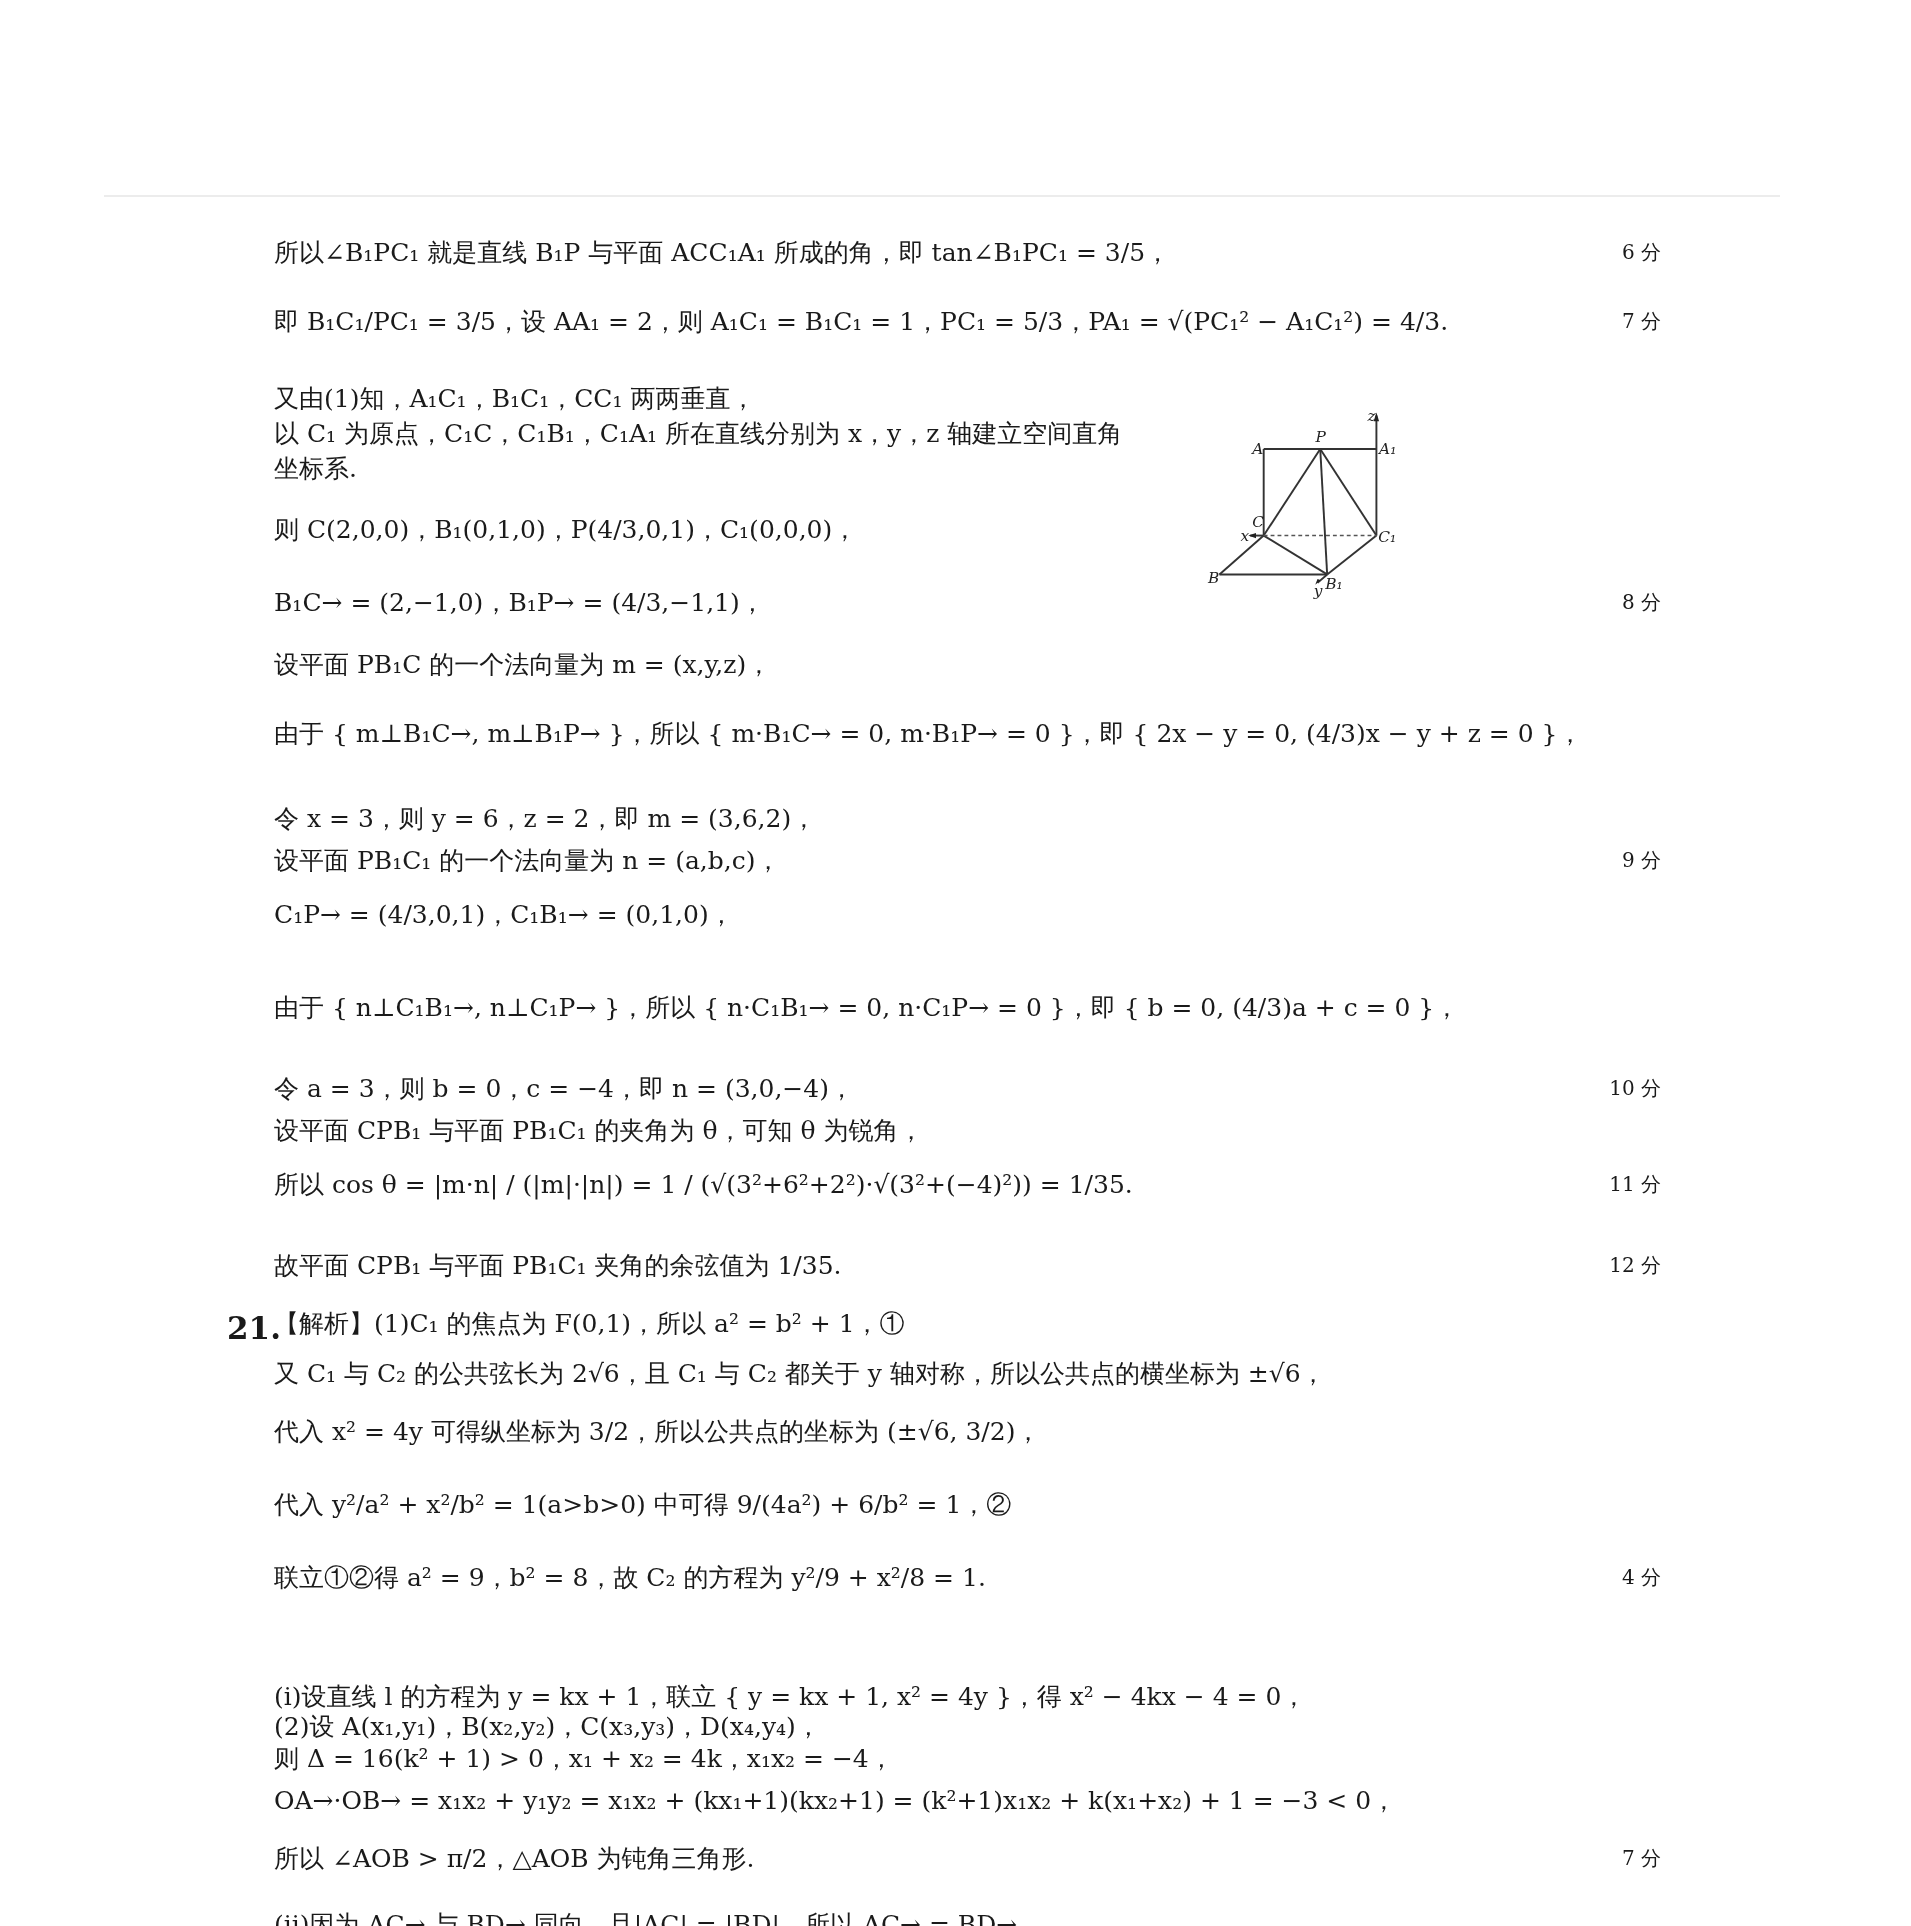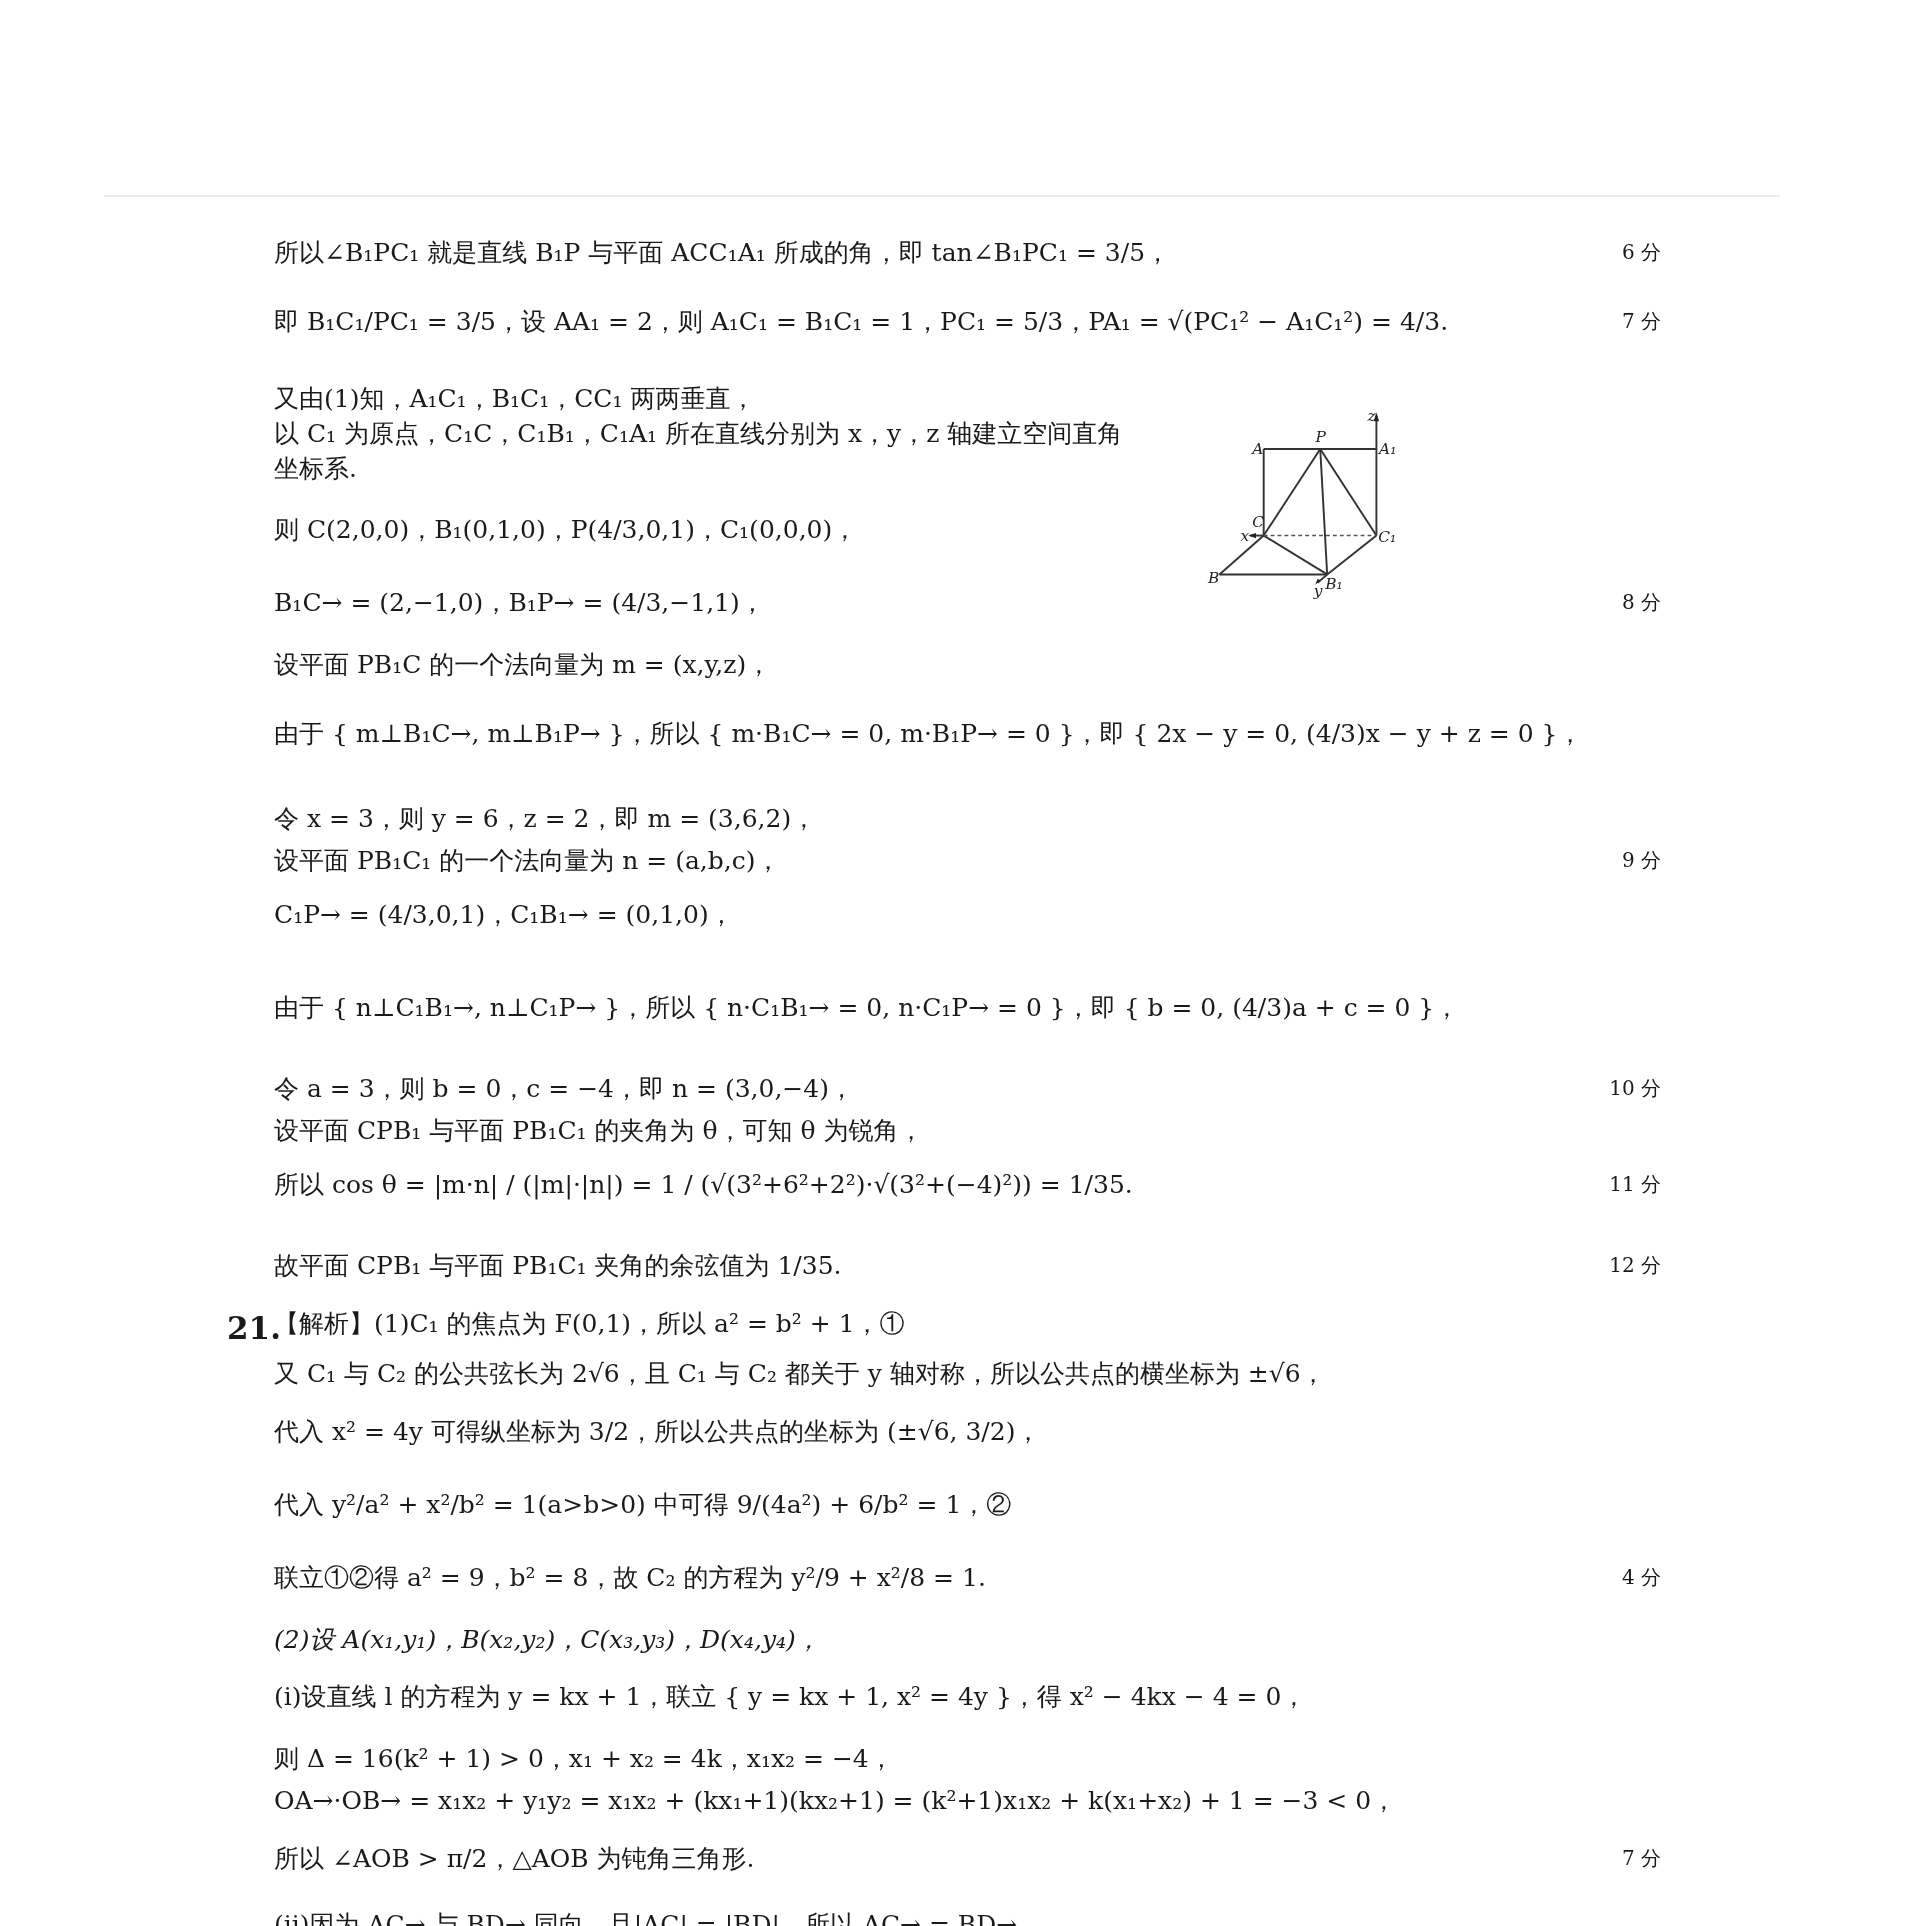--- a/index.html
+++ b/index.html
@@ -40,21 +40,21 @@
     <div class="score" style="top: 1171px;">11 分</div>
     <div class="line" style="top: 1252px;">故平面 CPB₁ 与平面 PB₁C₁ 夹角的余弦值为 1/35.</div>
     <div class="score" style="top: 1252px;">12 分</div>
     <div class="line" style="top: 1310px;">【解析】(1)C₁ 的焦点为 F(0,1)，所以 a² = b² + 1，①</div>
     <div class="qnum" style="top: 1310px;">21.</div>
     <div class="line" style="top: 1360px;">又 C₁ 与 C₂ 的公共弦长为 2√6，且 C₁ 与 C₂ 都关于 y 轴对称，所以公共点的横坐标为 ±√6，</div>
     <div class="line" style="top: 1418px;">代入 x² = 4y 可得纵坐标为 3/2，所以公共点的坐标为 (±√6, 3/2)，</div>
     <div class="line" style="top: 1491px;">代入 y²/a² + x²/b² = 1(a&gt;b&gt;0) 中可得 9/(4a²) + 6/b² = 1，②</div>
     <div class="line" style="top: 1564px;">联立①②得 a² = 9，b² = 8，故 C₂ 的方程为 y²/9 + x²/8 = 1.</div>
     <div class="score" style="top: 1564px;">4 分</div>
-    <div class="line" style="top: 1626px; font-style: italic;">(2)设 A(x₁,y₁)，B(x₂,y₂)，C(x₃,y₃)，D(x₄,y₄)，</div>
+    <div class="line" style="top: 1713px;">(2)设 A(x₁,y₁)，B(x₂,y₂)，C(x₃,y₃)，D(x₄,y₄)，</div>
     <div class="line" style="top: 1683px;">(i)设直线 l 的方程为 y = kx + 1，联立 { y = kx + 1, x² = 4y }，得 x² − 4kx − 4 = 0，</div>
     <div class="line" style="top: 1745px;">则 Δ = 16(k² + 1) &gt; 0，x₁ + x₂ = 4k，x₁x₂ = −4，</div>
     <div class="line" style="top: 1787px;">OA→·OB→ = x₁x₂ + y₁y₂ = x₁x₂ + (kx₁+1)(kx₂+1) = (k²+1)x₁x₂ + k(x₁+x₂) + 1 = −3 &lt; 0，</div>
     <div class="line" style="top: 1845px;">所以 ∠AOB &gt; π/2，△AOB 为钝角三角形.</div>
     <div class="score" style="top: 1845px;">7 分</div>
     <div class="line" style="top: 1911px;">(ii)因为 AC→ 与 BD→ 同向，且|AC| = |BD|，所以 AC→ = BD→，</div>
   </div>
 
 <svg class="diagram" viewBox="0 0 1300 850">
   <g stroke="#333" stroke-width="5" fill="none">

